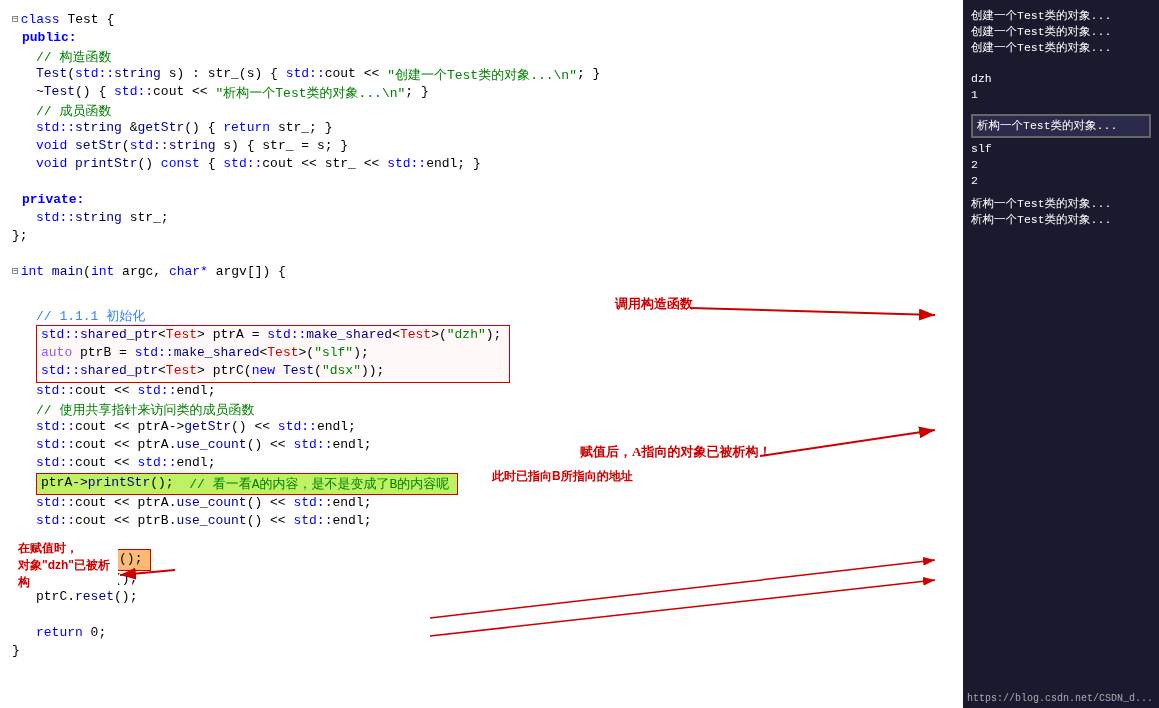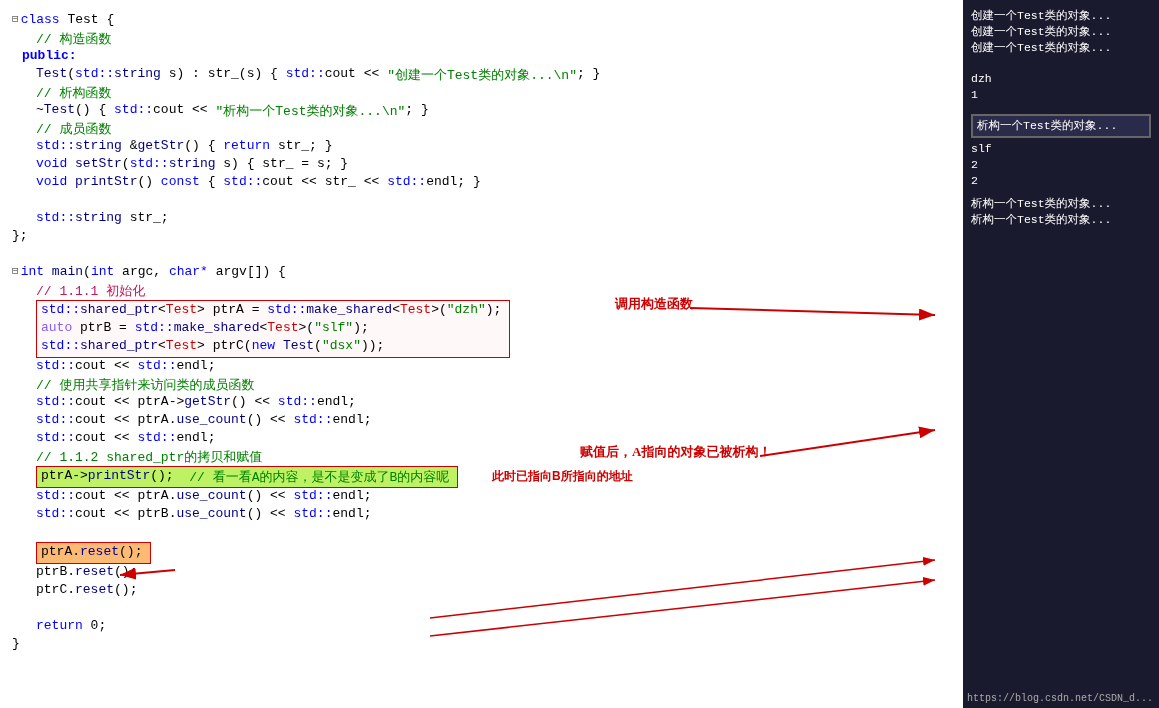--- a/index.html
+++ b/index.html
@@ -92,35 +92,32 @@
 
   <div class="code-area">
 
     <div style="padding: 4px 8px 0 8px;">
 
       <div class="code-line">
         <span class="collapse-icon">⊟</span>
         <span style="color:#0000ff;">class </span><span style="color:#000000;">Test </span><span>{</span>
       </div>
 
-      <div class="code-line indent2">
-        <span style="color:#008000;">// 构造函数</span>
-      </div>
-
       <div class="code-line indent1">
         <span style="color:#0000ff; font-weight:bold;">public:</span>
       </div>
 
       <div class="code-line indent2">
+        <span style="color:#008000;">// 构造函数</span>
+      </div>
+
+      <div class="code-line indent2">
         <span style="color:#000080;">Test</span><span>(</span><span style="color:#0000ff;">std::</span><span style="color:#000080;">string</span><span> s) : str_(s) { </span><span style="color:#0000ff;">std::</span><span style="color:#000000;">cout &lt;&lt; </span><span style="color:#008000;">"创建一个Test类的对象...\n"</span><span>; }</span>
       </div>
 
-      <div class="code-line indent2">
-        <span style="color:#008000;">// 析构函数</span>
-      </div>
 
       <div class="code-line indent2">
         <span>~</span><span style="color:#000080;">Test</span><span>() { </span><span style="color:#0000ff;">std::</span><span>cout &lt;&lt; </span><span style="color:#008000;">"析构一个Test类的对象...\n"</span><span>; }</span>
       </div>
 
       <div class="code-line indent2">
         <span style="color:#008000;">// 成员函数</span>
       </div>
 
       <div class="code-line indent2">
@@ -130,41 +127,44 @@
       <div class="code-line indent2">
         <span style="color:#0000ff;">void</span><span> </span><span style="color:#000080;">setStr</span><span>(</span><span style="color:#0000ff;">std::</span><span style="color:#000080;">string</span><span> s) { str_ = s; }</span>
       </div>
 
       <div class="code-line indent2">
         <span style="color:#0000ff;">void</span><span> </span><span style="color:#000080;">printStr</span><span>() </span><span style="color:#0000ff;">const</span><span> { </span><span style="color:#0000ff;">std::</span><span>cout &lt;&lt; str_ &lt;&lt; </span><span style="color:#0000ff;">std::</span><span>endl; }</span>
       </div>
 
       <div class="code-line">&nbsp;</div>
 
+      <div class="code-line indent1">
+        <span style="color:#0000ff; font-weight:bold;">private:</span>
+      </div>
 
       <div class="code-line indent2">
         <span style="color:#0000ff;">std::</span><span style="color:#000080;">string</span><span> str_;</span>
       </div>
 
       <div class="code-line">
         <span>};</span>
       </div>
 
       <div class="code-line">&nbsp;</div>
     </div>
 
     <div style="padding: 0 8px;">
 
       <div class="code-line">
         <span class="collapse-icon">⊟</span>
         <span style="color:#0000ff;">int </span><span style="color:#000080;">main</span><span>(</span><span style="color:#0000ff;">int</span><span> argc, </span><span style="color:#0000ff;">char*</span><span> argv[]) {</span>
       </div>
 
       <div class="code-line indent2">
-        <span style="color:#be185d;">// 1.1.1 初始化</span>
+        <span style="color:#3b82f6;margin-top:25px;">// 1.1.1 初始化</span>
       </div>
 
       <div style="position:relative; margin-left: 28px;">
         <div style="border: 1.5px solid #cc0000; padding: 1px 4px; display: inline-block; background: #fff8f8;">
           <div class="code-line" style="padding-left:0;">
             <span style="color:#0000ff;">std::</span><span style="color:#000080;">shared_ptr</span><span>&lt;</span><span style="color:#cc0000;">Test</span><span>&gt; ptrA = </span><span style="color:#0000ff;">std::</span><span style="color:#000080;">make_shared</span><span>&lt;</span><span style="color:#cc0000;">Test</span><span>&gt;(</span><span style="color:#008000;">"dzh"</span><span>);</span>
           </div>
           <div class="code-line" style="padding-left:0;">
             <span style="color:#8b5cf6;">auto</span><span> ptrB = </span><span style="color:#0000ff;">std::</span><span style="color:#000080;">make_shared</span><span>&lt;</span><span style="color:#cc0000;">Test</span><span>&gt;(</span><span style="color:#008000;">"slf"</span><span>);</span>
           </div>
@@ -187,23 +187,20 @@
       </div>
 
       <div class="code-line indent2">
         <span style="color:#0000ff;">std::</span><span>cout &lt;&lt; ptrA.</span><span style="color:#000080;">use_count</span><span>() &lt;&lt; </span><span style="color:#0000ff;">std::</span><span>endl;</span>
       </div>
 
       <div class="code-line indent2">
         <span style="color:#0000ff;">std::</span><span>cout &lt;&lt; </span><span style="color:#0000ff;">std::</span><span>endl;</span>
       </div>
 
-      <div class="code-line indent2">
-        <span style="color:#008000;">// 1.1.2 shared_ptr的拷贝和赋值</span>
-      </div>
 
 
       <div style="position:relative; margin-left: 28px;">
         <div style="border: 1.5px solid #cc0000; padding: 1px 4px; display: inline-block; background: #bef264;">
           <div class="code-line" style="padding-left:0;">
             <span>ptrA-&gt;</span><span style="color:#000080;">printStr</span><span>();  </span><span style="color:#008000;">// 看一看A的内容，是不是变成了B的内容呢</span>
           </div>
         </div>
       </div>
 
@@ -245,20 +242,21 @@
       </div>
 
     </div>
 
     <div class="annotation-box" style="top: 295px; left: 615px; color: #cc0000; font-size: 13px; font-weight: bold; font-family: 'SimSun', Arial, sans-serif;">调用构造函数</div>
 
     <div class="annotation-box" style="top: 443px; left: 580px; color: #cc0000; font-size: 13px; font-weight: bold; font-family: Liberation Serif, serif;">赋值后，A指向的对象已被析构！</div>
 
     <div class="annotation-box" style="top: 468px; left: 492px; color: #cc0000; font-size: 12px; font-weight: bold; font-family: 'SimSun', Arial, sans-serif;">此时已指向B所指向的地址</div>
 
+    <div class="annotation-box" style="top: 540px; left: 18px; color: #cc0000; font-size: 12px; font-weight: bold; font-family: 'SimSun', Arial, sans-serif; white-space: normal; width: 100px; line-height: 1.4;">在赋值时，<br>对象"dzh"已被析构</div>
 
     <svg class="arrows">
 
       <defs>
         <marker id="arrowhead" markerWidth="8" markerHeight="6" refX="8" refY="3" orient="auto">
           <polygon points="0 0, 8 3, 0 6" fill="#cc0000"></polygon>
         </marker>
       </defs>
 
       <line x1="690" y1="308" x2="935" y2="315" stroke="#cc0000" stroke-width="2" marker-end="url(#arrowhead)"></line>

